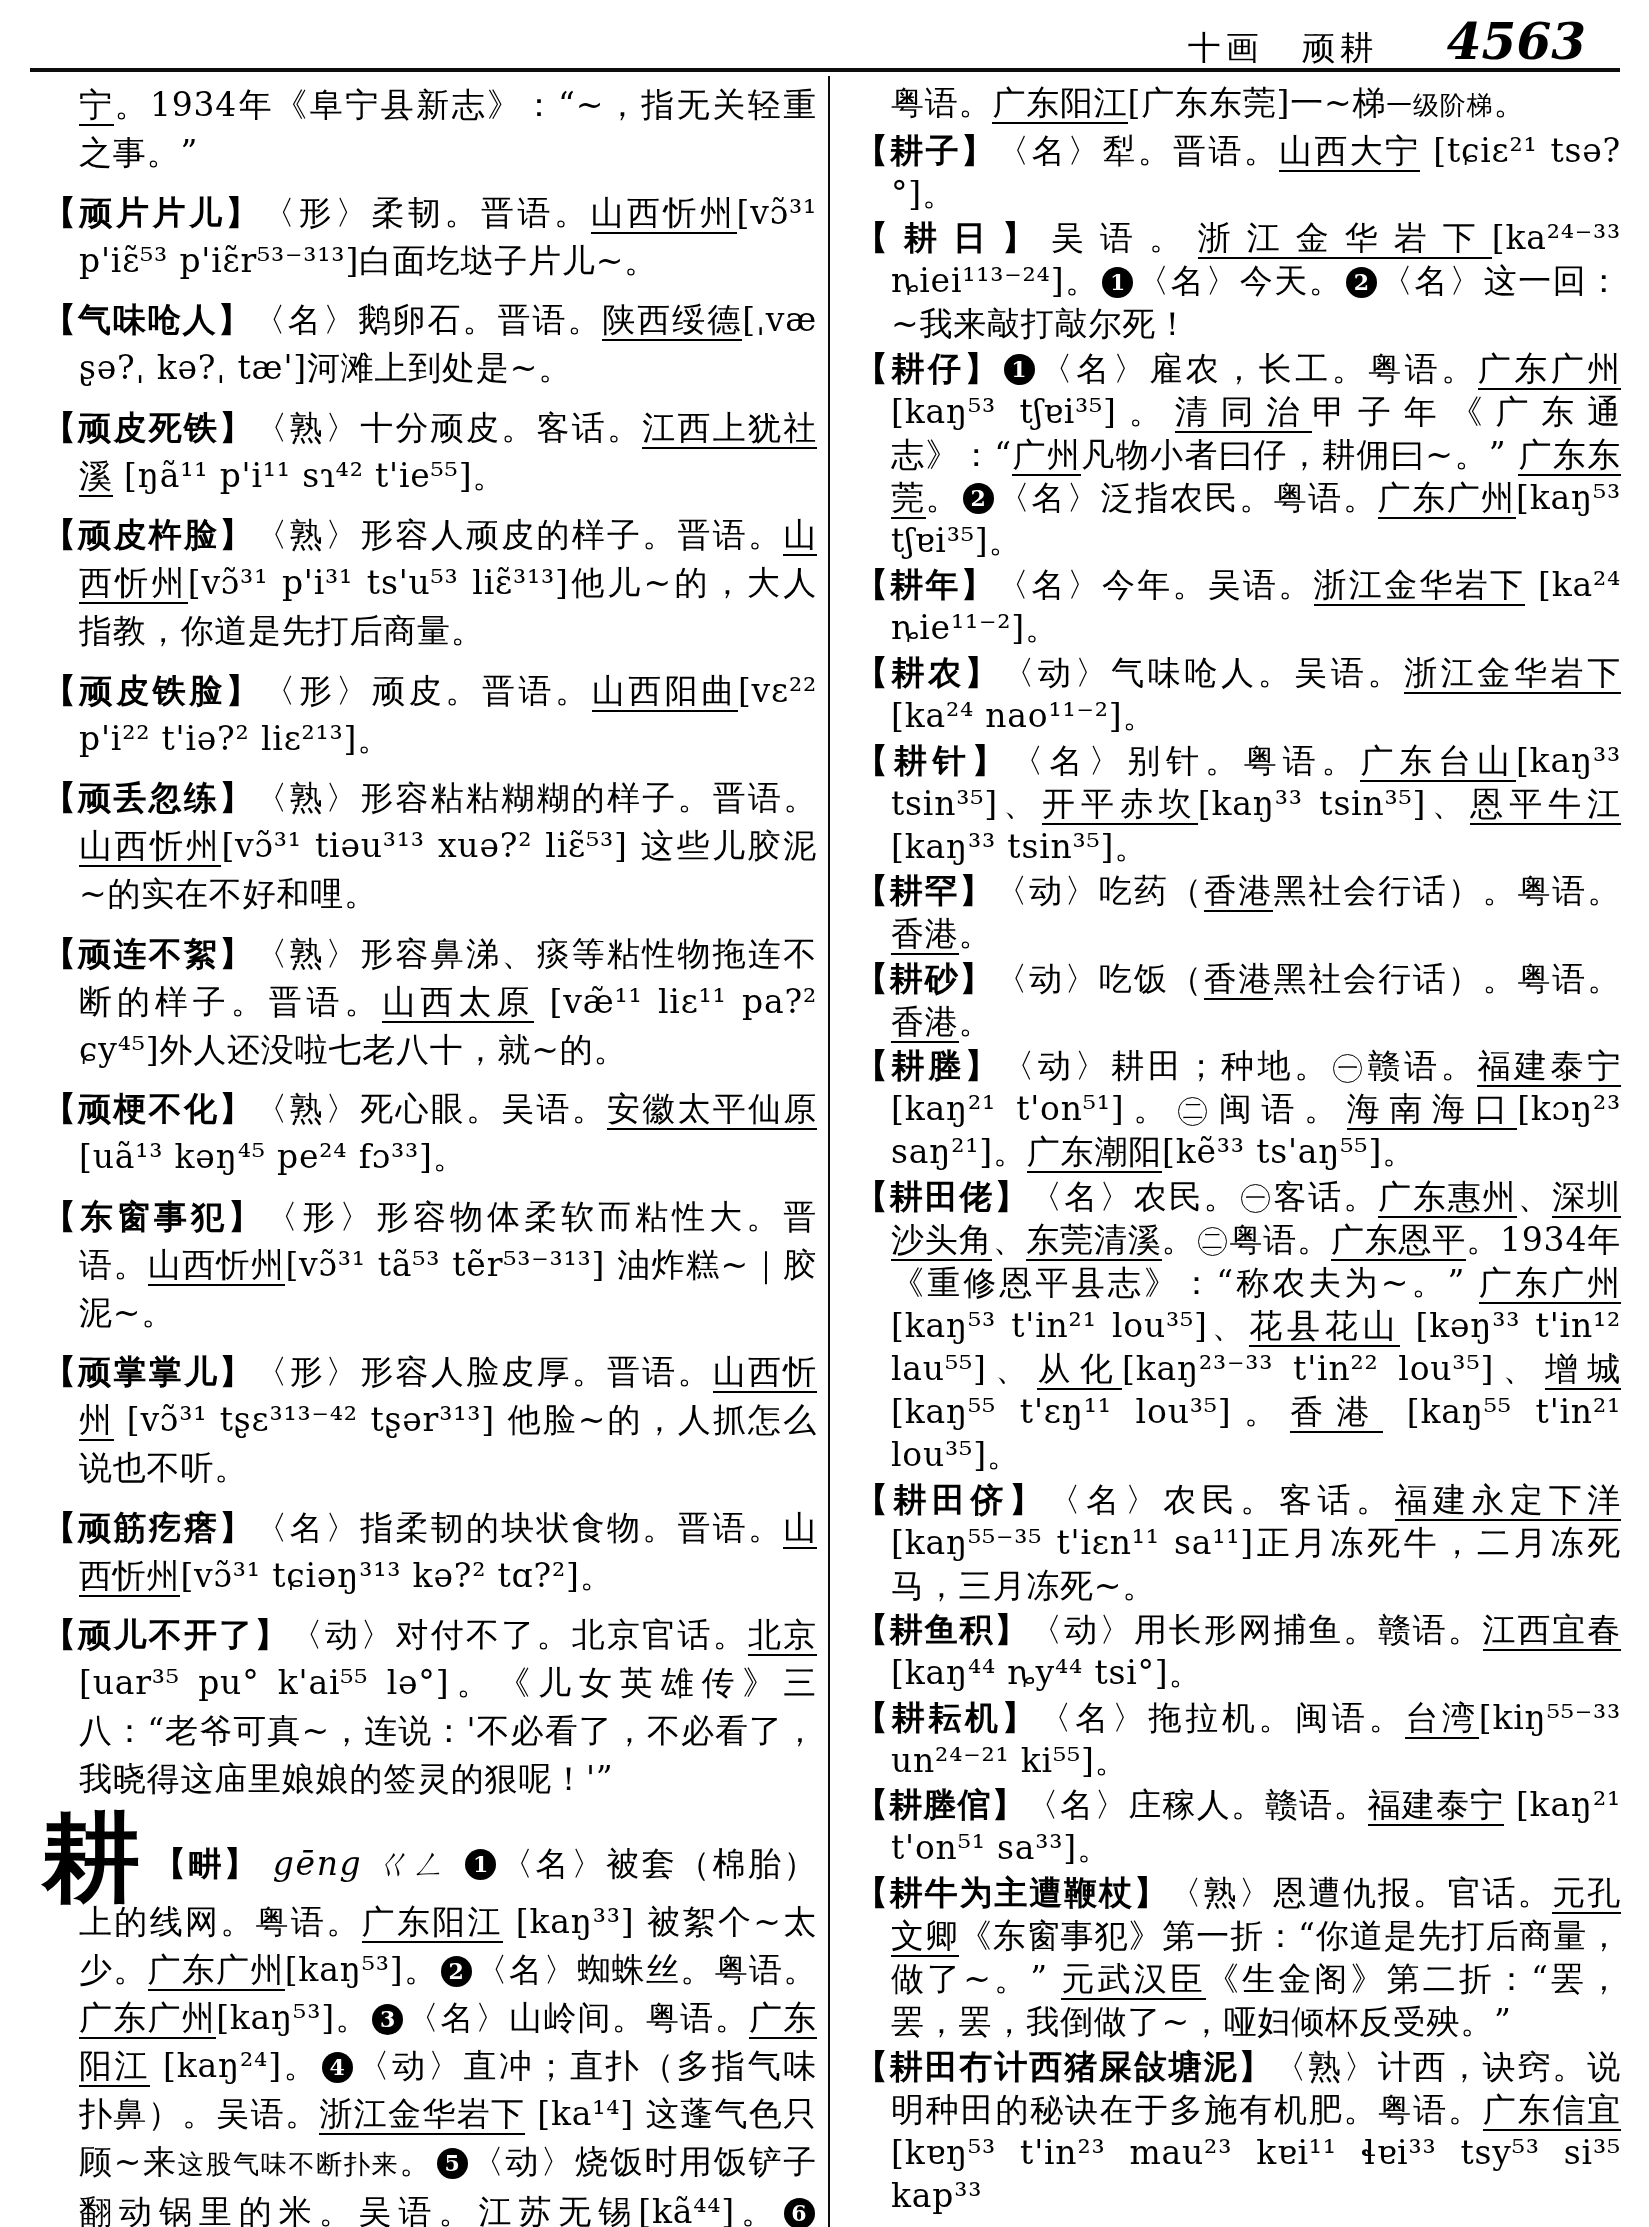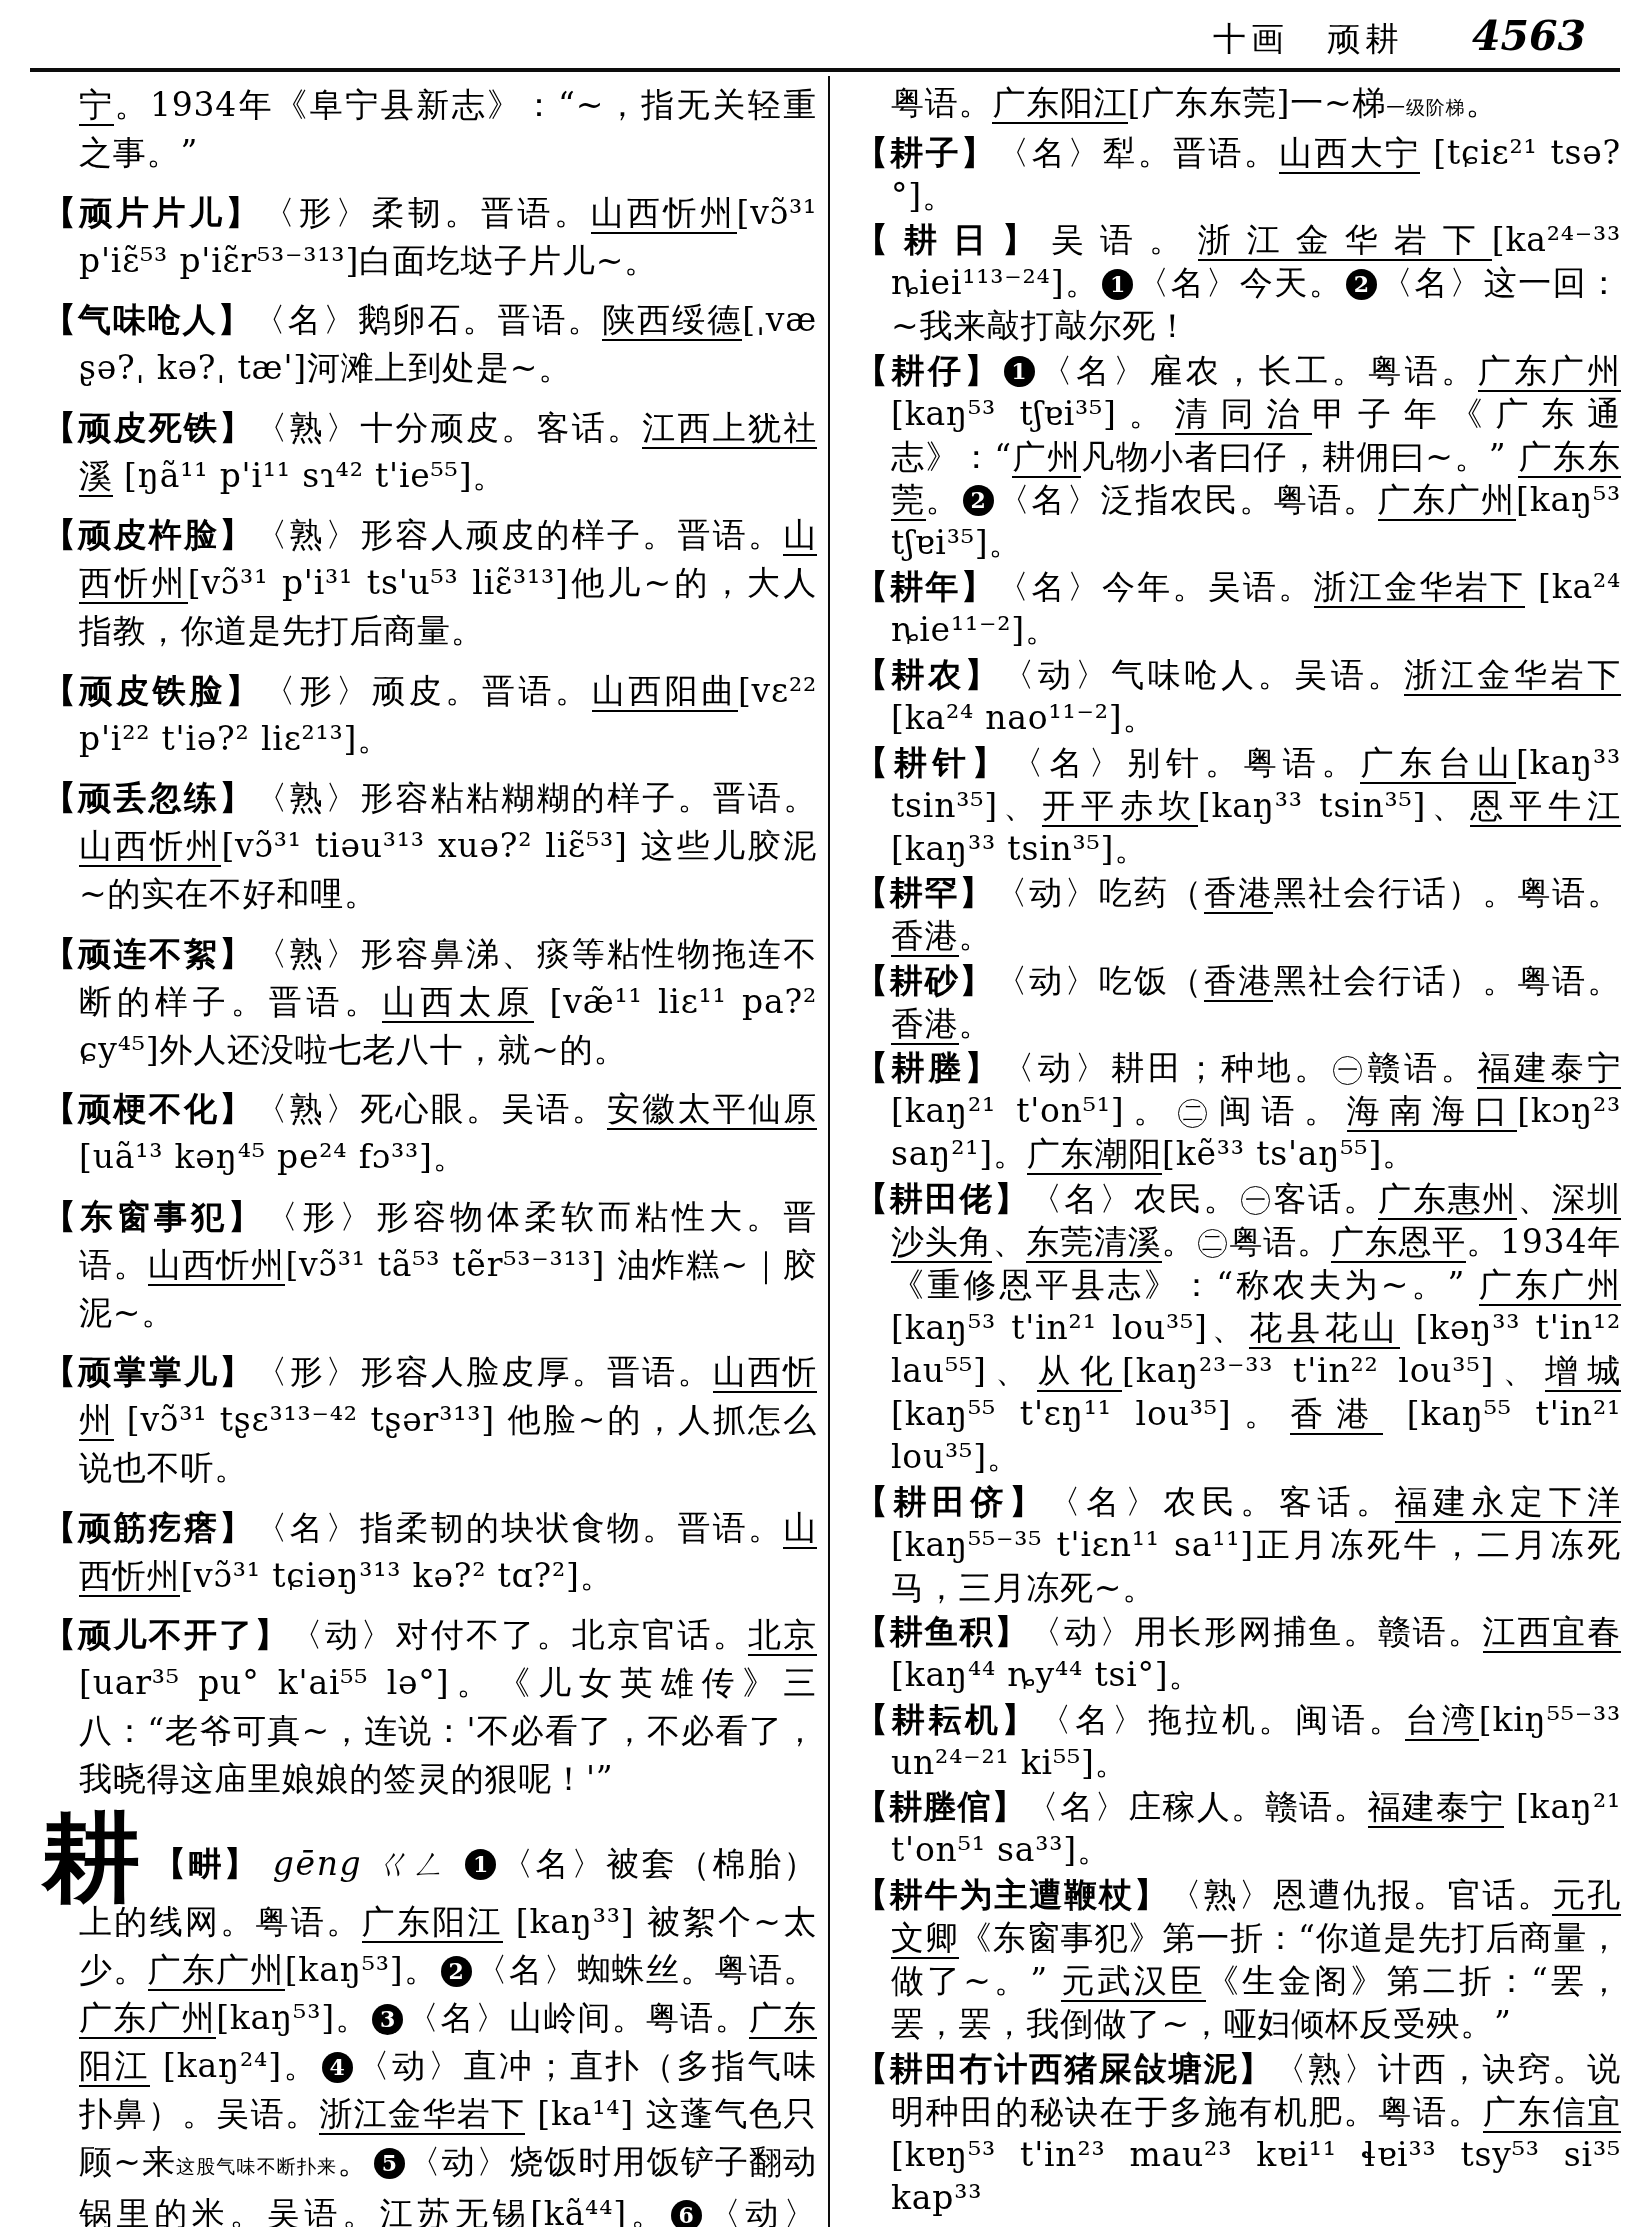--- a/index.html
+++ b/index.html
@@ -1,33 +1,33 @@
 <!DOCTYPE html>
 <html style="font-size:13.2px"><head>
 <meta charset="utf-8">
 <style>
   html,body{margin:0;padding:0;background:#e8e8e8;}
   .page{position:relative;width:1650px;height:2227px;background:#ffffff;overflow:hidden;
         font-family:"DejaVu Serif","Liberation Serif",serif;color:#000;}
   .header{position:absolute;top:11.5px;left:0;right:64px;text-align:right;font-size:33px;white-space:nowrap;}
   .hdr-sec{margin-right:28px;letter-spacing:5px;}
   .hdr-words{letter-spacing:5px;margin-top:24px;}
-  .hdr-num{font-style:italic;font-weight:700;font-size:41px;margin-left:58px;}
+  .hdr-num{font-style:italic;font-weight:700;font-size:50px;margin-left:58px;}
   .rule{position:absolute;left:30px;right:30px;top:68px;height:4.1px;background:#0d0d0d;}
   .divider{position:absolute;left:828px;top:76px;height:2152px;width:1.6px;background:#0d0d0d;}
   .col{position:absolute;top:81px;font-size:33px;letter-spacing:0.8px;text-align:justify;}
   .col.left{left:43px;width:774px;line-height:48px;}
   .col.right{left:855px;width:766px;line-height:43px;}
   .entry{margin:0;padding-left:36px;text-indent:-36px;}
   .left .entry{margin-bottom:11.5px;}
   .right .entry{margin-bottom:1.6px;}
   .cont{text-indent:0;}
   .head{font-weight:700;}
   .u{border-bottom:2.5px solid #000;}
-  .sm{font-size:19px;}
+  .sm{font-size:26px;}
   .circ{display:inline-block;width:31px;height:31px;border-radius:50%;background:#000;color:#fff;
         text-align:center;line-height:31px;font-size:22px;font-weight:700;vertical-align:2.5px;
         margin:0 2.5px;text-indent:0;letter-spacing:0;}
   .circ2{display:inline-block;width:27px;height:27px;border-radius:50%;background:#fff;color:#000;
         border:1.6px solid #000;text-align:center;line-height:27px;font-size:20.6px;vertical-align:2.5px;
         margin:0 2.5px;text-indent:0;letter-spacing:0;}
   .bigchar{display:inline-block;font-size:97px;font-weight:700;line-height:82px;vertical-align:-16.5px;
         margin-right:11.5px;text-indent:0;letter-spacing:0;}
   .bighead{margin-top:13.2px;}
   .pinyin{letter-spacing:1.6px;font-style:italic;}

